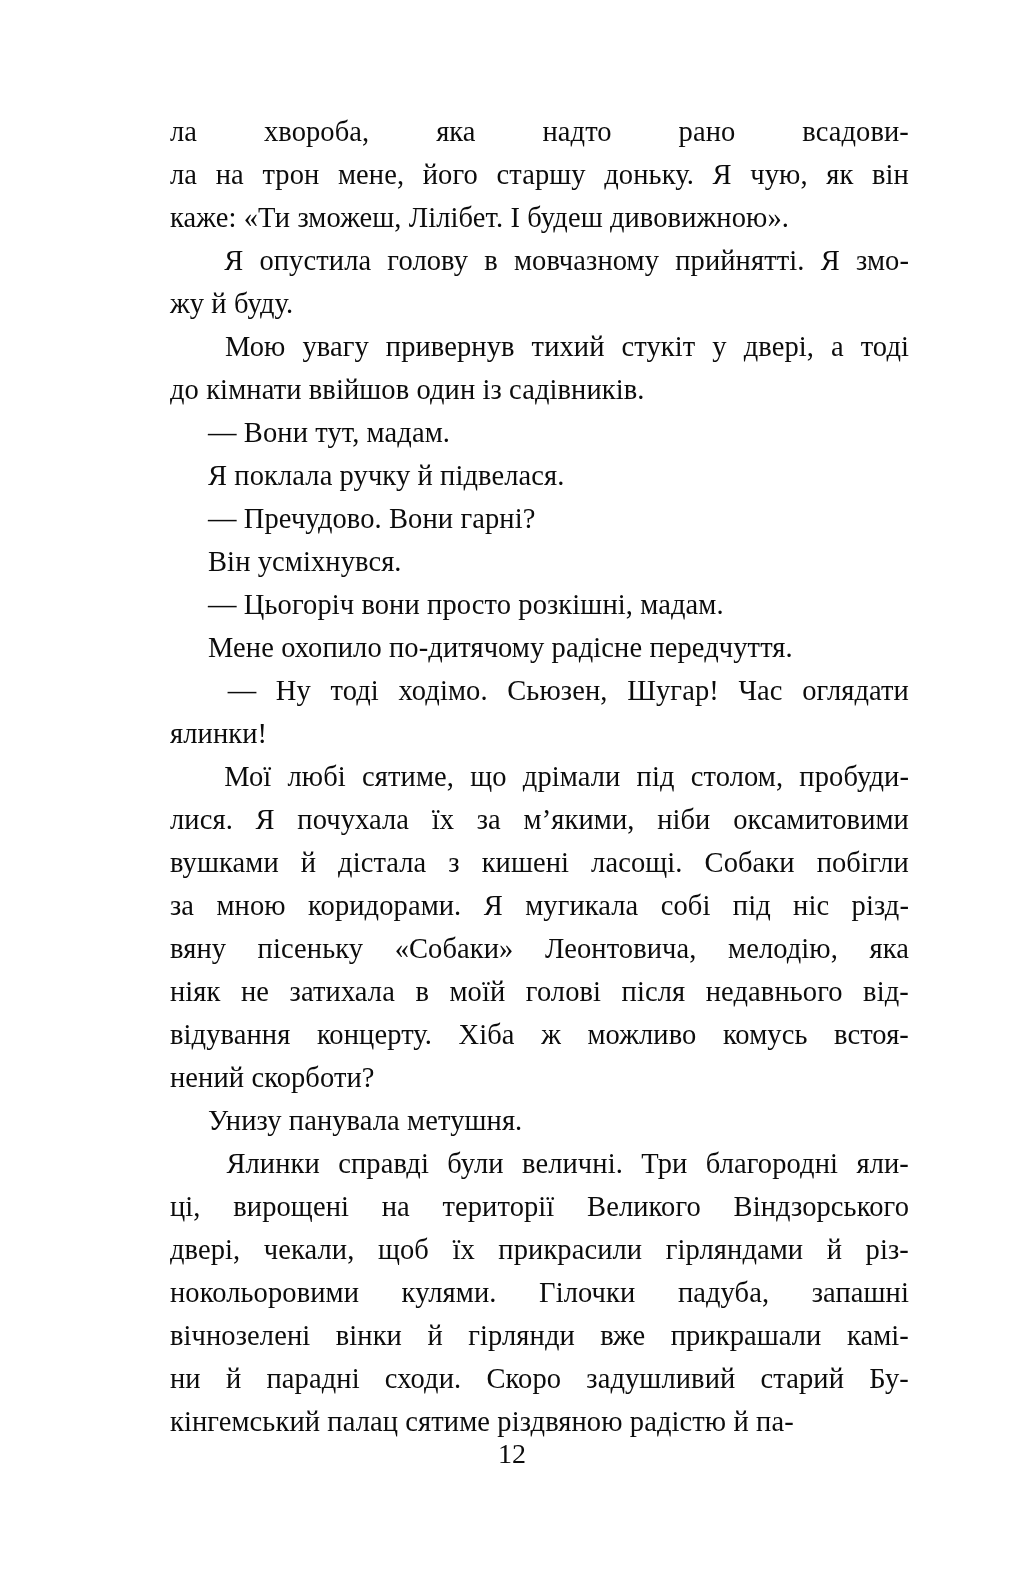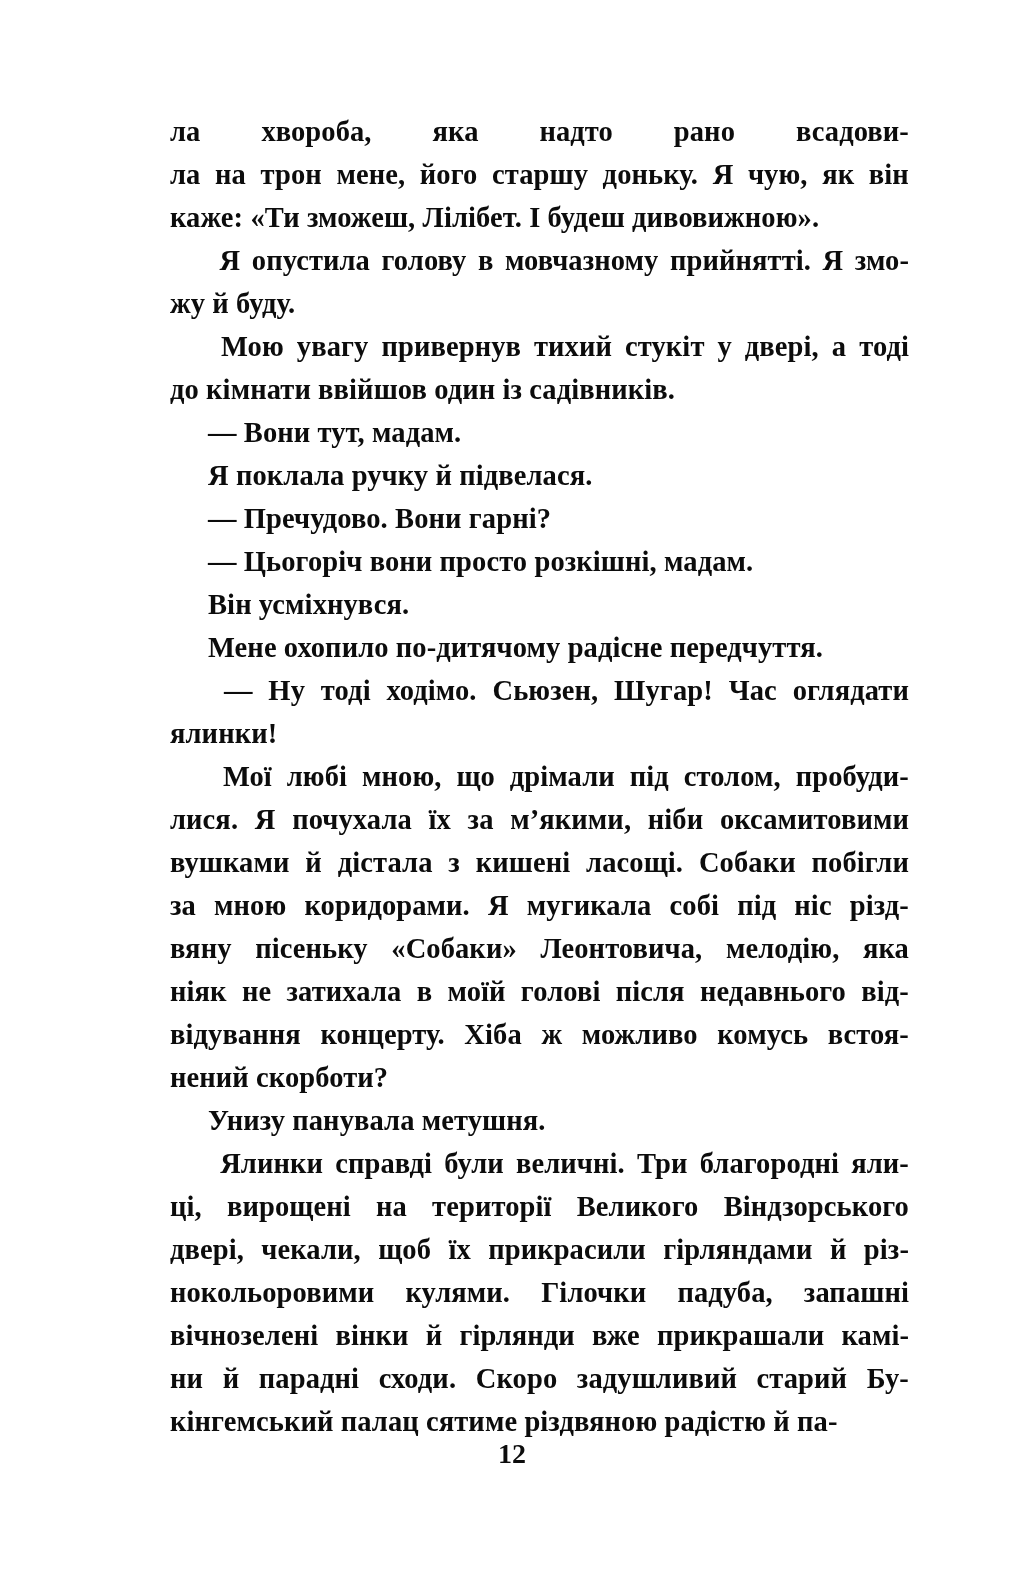--- a/index.html
+++ b/index.html
@@ -18,21 +18,20 @@
     -webkit-font-smoothing: antialiased;
   }
 
   #page {
     position: absolute;
     left: 0;
     top: 0;
     width: 1024px;
     height: 1575px;
     background: #ffffff;
-    font-weight: bold;
   }
 
   #textblock {
     position: absolute;
     left: 170px;
     top: 110px;
     width: 739px;
   }
 
   .line {
@@ -100,34 +99,34 @@
       <div>
         <div class="line flush"><span class="indent"></span><span>— Вони тут, мадам.</span></div>
       </div>
       <div>
         <div class="line flush"><span class="indent"></span><span>Я поклала ручку й підвелася.</span></div>
       </div>
       <div>
         <div class="line flush"><span class="indent"></span><span>— Пречудово. Вони гарні?</span></div>
       </div>
       <div>
-        <div class="line flush"><span class="indent"></span><span>— Цьогоріч вони просто розкішні, мадам.</span></div>
+        <div class="line flush"><span class="indent"></span><span>Він усміхнувся.</span></div>
       </div>
       <div>
-        <div class="line flush"><span class="indent"></span><span>Він усміхнувся.</span></div>
+        <div class="line flush"><span class="indent"></span><span>— Цьогоріч вони просто розкішні, мадам.</span></div>
       </div>
       <div>
         <div class="line flush"><span class="indent"></span><span>Мене охопило по-дитячому радісне передчуття.</span></div>
       </div>
       <div>
         <div class="line just"><span class="indent w"></span><span class="w">—</span><span class="w">Ну</span><span class="w">тоді</span><span class="w">ходімо.</span><span class="w">Сьюзен,</span><span class="w">Шугар!</span><span class="w">Час</span><span class="w">оглядати</span></div>
         <div class="line flush"><span>ялинки!</span></div>
       </div>
       <div>
-        <div class="line just"><span class="indent w"></span><span class="w">Мої</span><span class="w">любі</span><span class="w">мною,</span><span class="w">що</span><span class="w">дрімали</span><span class="w">під</span><span class="w">столом,</span><span class="w">пробуди-</span></div>
+        <div class="line just"><span class="indent w"></span><span class="w">Мої</span><span class="w">любі</span><span class="w">сятиме,</span><span class="w">що</span><span class="w">дрімали</span><span class="w">під</span><span class="w">столом,</span><span class="w">пробуди-</span></div>
         <div class="line just"><span class="w">лися.</span><span class="w">Я</span><span class="w">почухала</span><span class="w">їх</span><span class="w">за</span><span class="w">м’якими,</span><span class="w">ніби</span><span class="w">оксамитовими</span></div>
         <div class="line just"><span class="w">вушками</span><span class="w">й</span><span class="w">дістала</span><span class="w">з</span><span class="w">кишені</span><span class="w">ласощі.</span><span class="w">Собаки</span><span class="w">побігли</span></div>
         <div class="line just"><span class="w">за</span><span class="w">мною</span><span class="w">коридорами.</span><span class="w">Я</span><span class="w">мугикала</span><span class="w">собі</span><span class="w">під</span><span class="w">ніс</span><span class="w">різд-</span></div>
         <div class="line just"><span class="w">вяну</span><span class="w">пісеньку</span><span class="w">«Собаки»</span><span class="w">Леонтовича,</span><span class="w">мелодію,</span><span class="w">яка</span></div>
         <div class="line just"><span class="w">ніяк</span><span class="w">не</span><span class="w">затихала</span><span class="w">в</span><span class="w">моїй</span><span class="w">голові</span><span class="w">після</span><span class="w">недавнього</span><span class="w">від-</span></div>
         <div class="line just"><span class="w">відування</span><span class="w">концерту.</span><span class="w">Хіба</span><span class="w">ж</span><span class="w">можливо</span><span class="w">комусь</span><span class="w">встоя-</span></div>
         <div class="line flush"><span>нений скорботи?</span></div>
       </div>
       <div>
         <div class="line flush"><span class="indent"></span><span>Унизу панувала метушня.</span></div>

